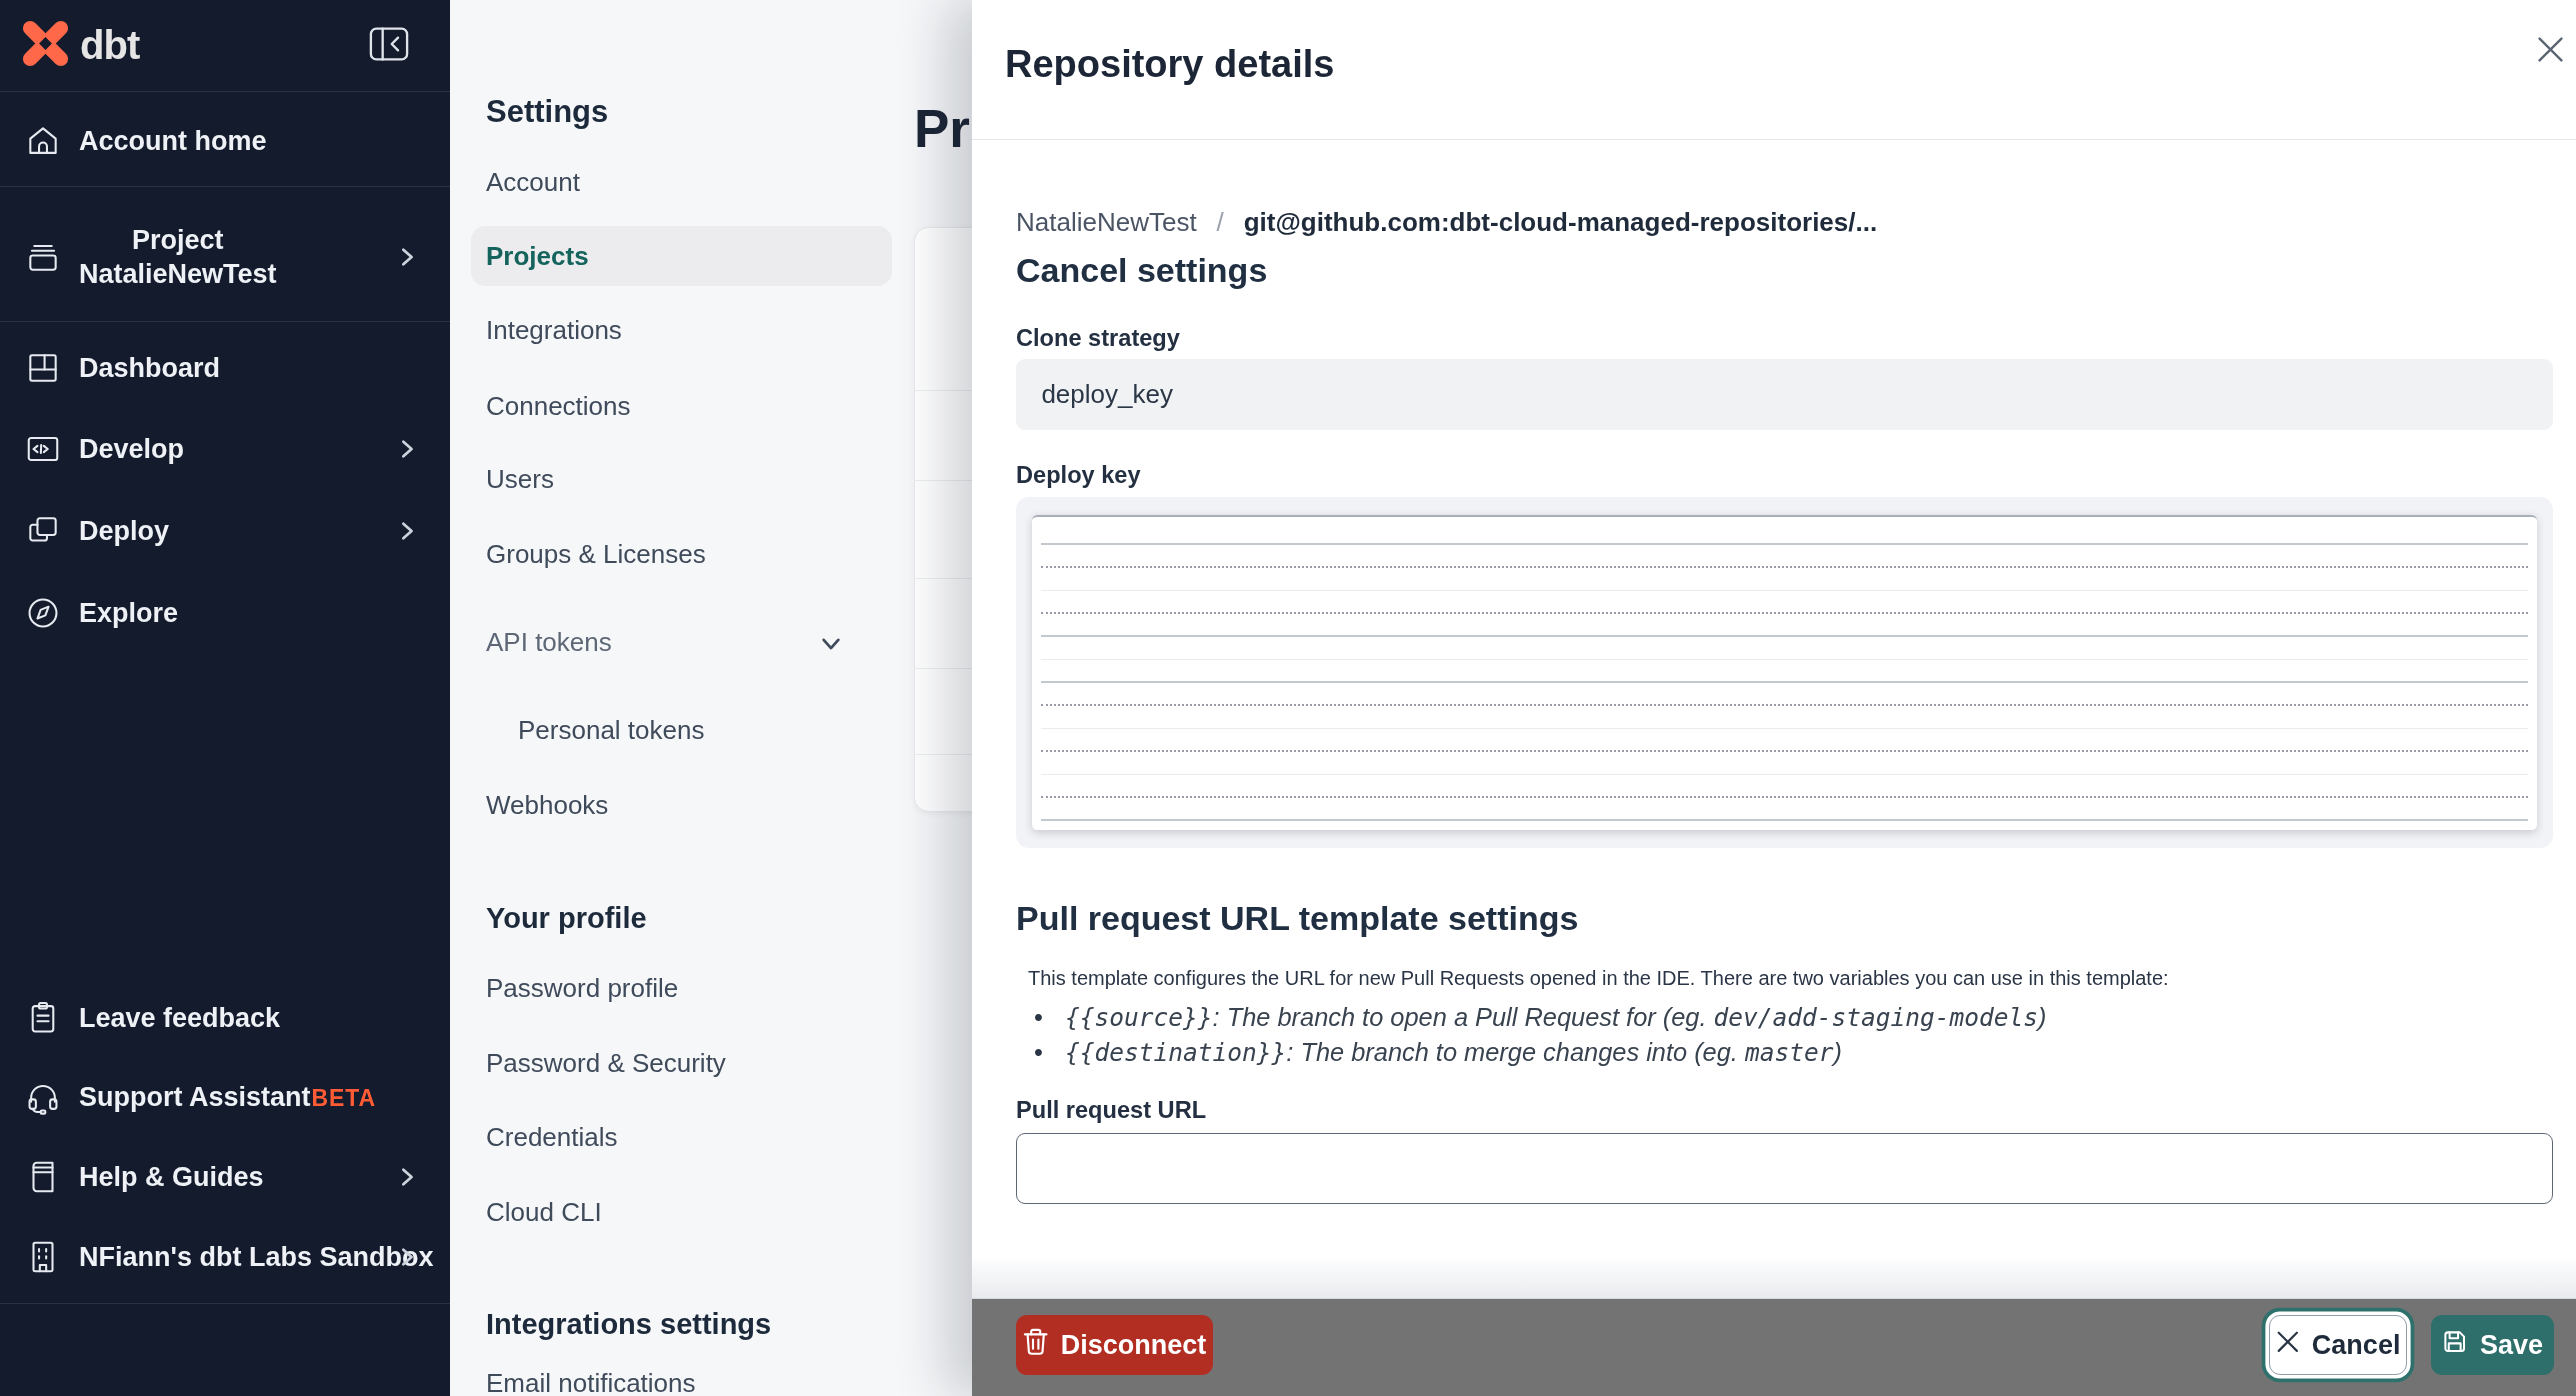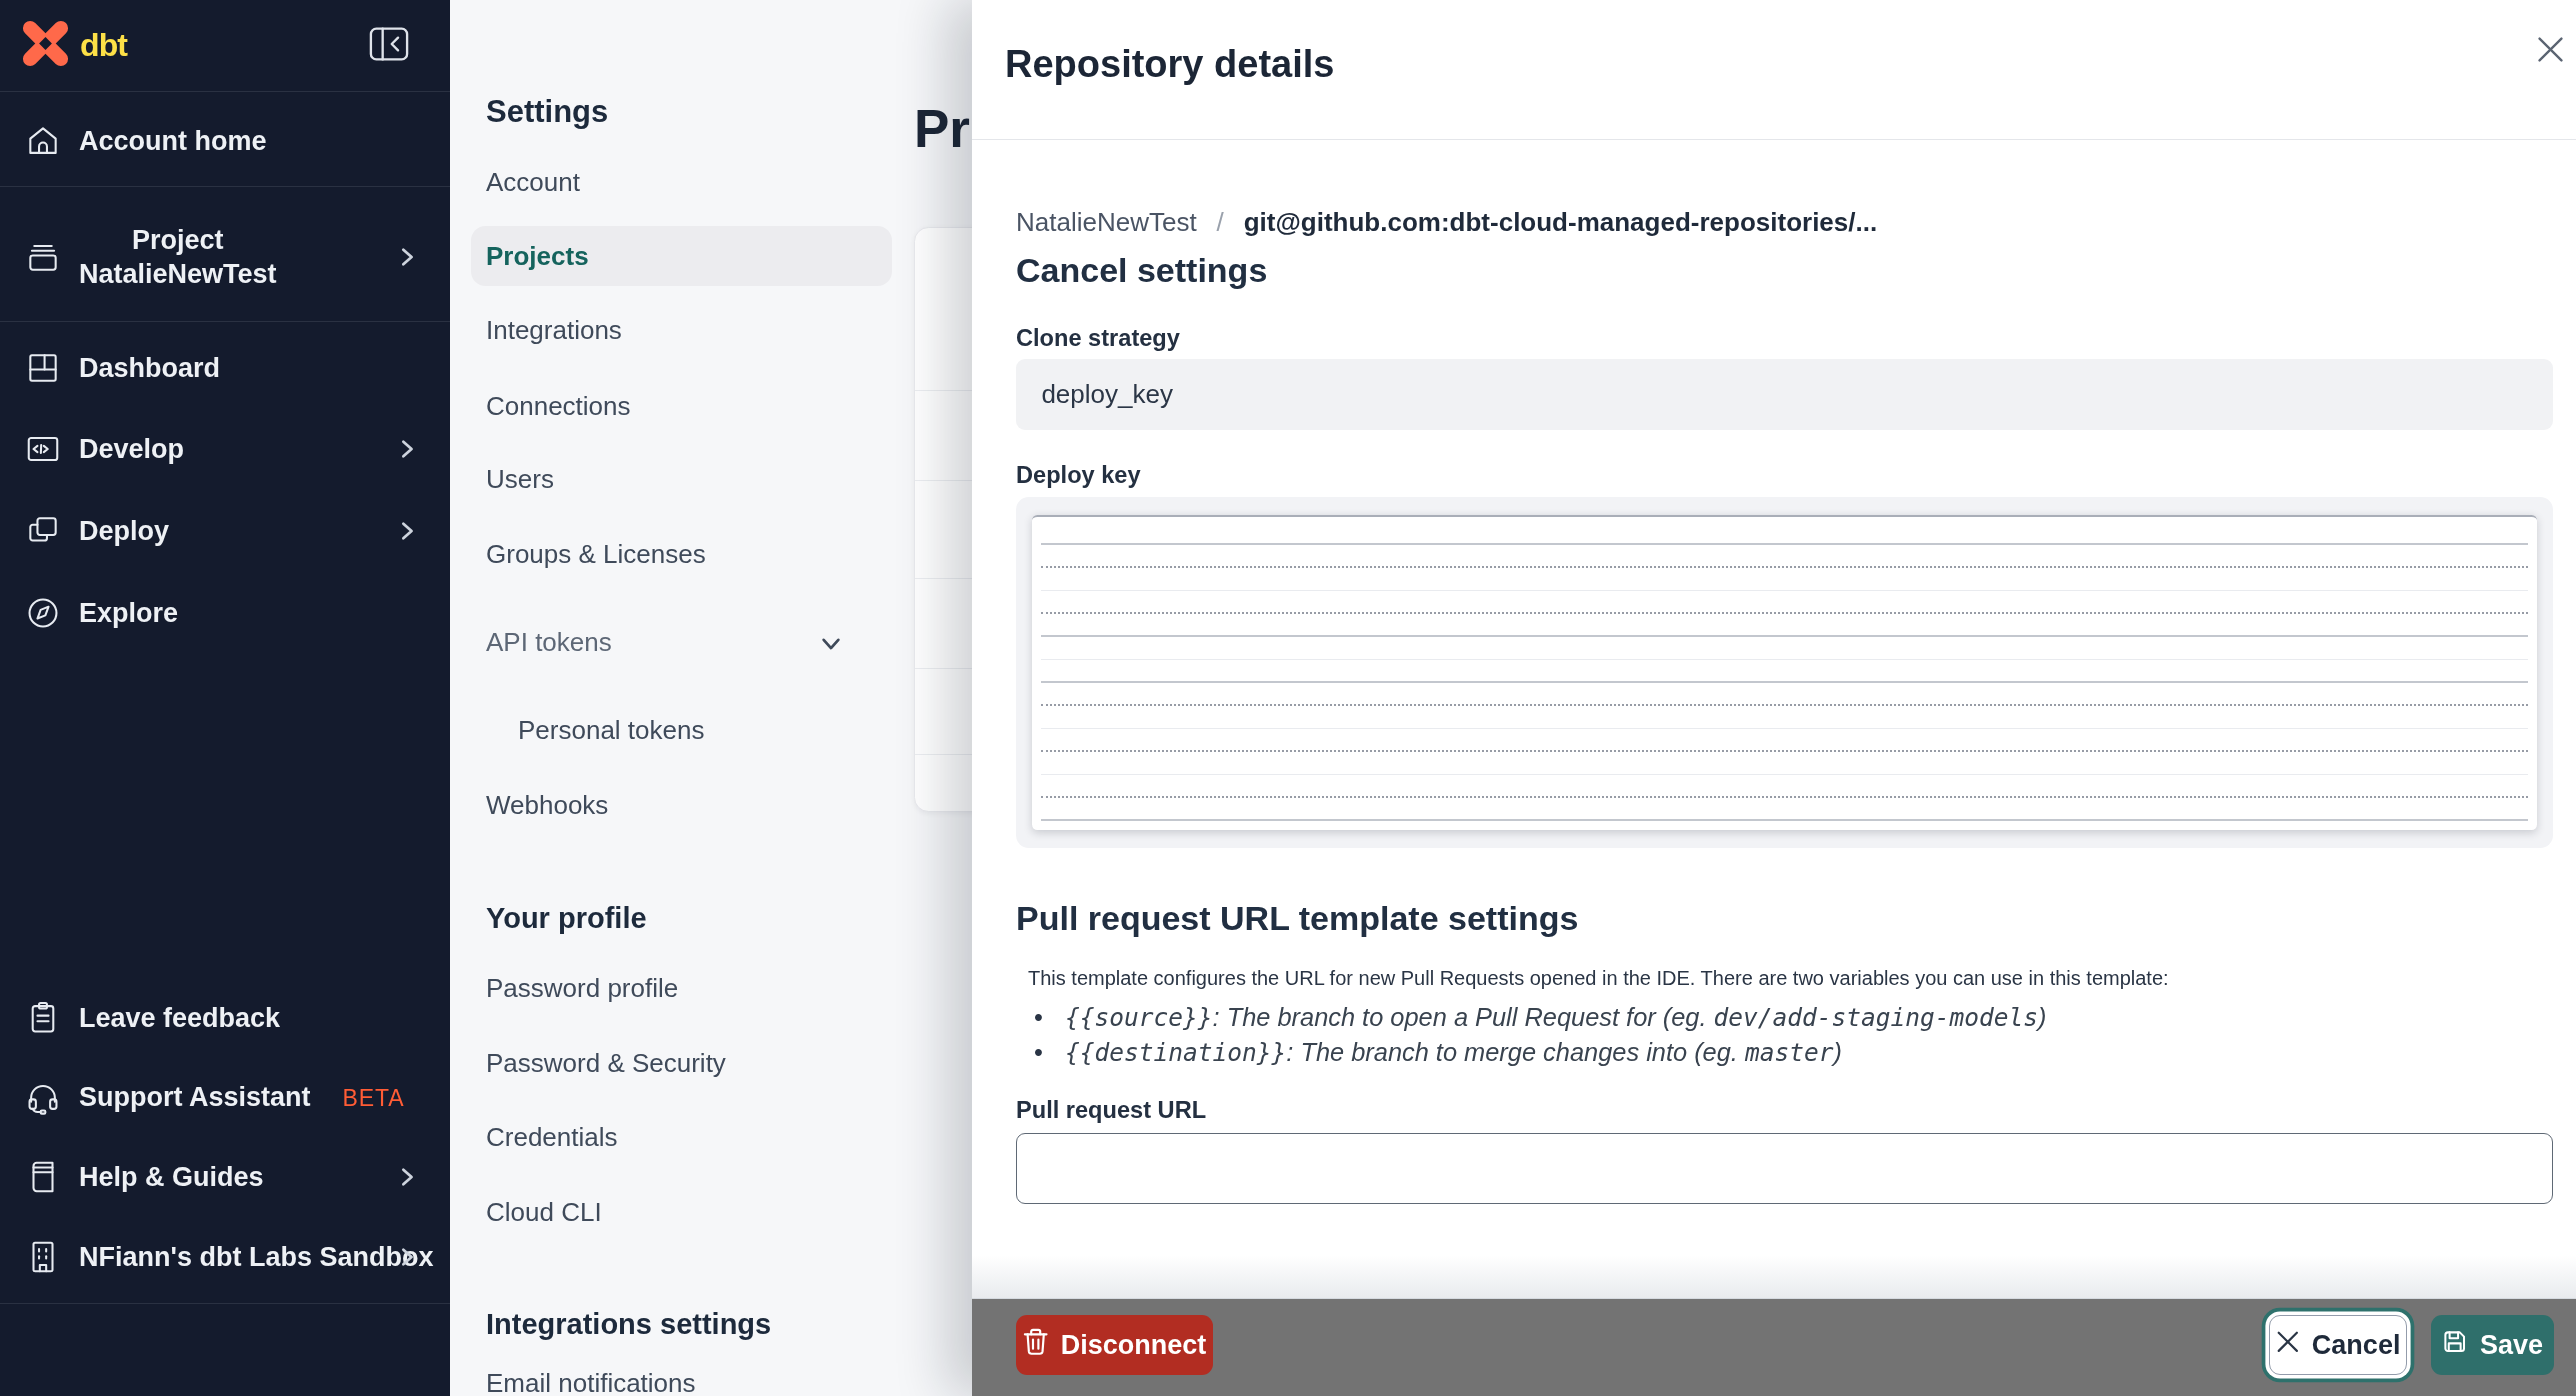--- a/index.html
+++ b/index.html
@@ -4,33 +4,33 @@
 <style>
   * { margin:0; padding:0; box-sizing:border-box; }
   html,body { width:2576px; height:1396px; overflow:hidden;
     font-family:"Liberation Sans", sans-serif; background:#f6f7f9; }
 
   
   .sidebar { position:absolute; left:0; top:0; width:450px; height:1396px;
     background:#141b2d; color:#eef1f5; z-index:30; }
   .sb-header { position:absolute; left:0; top:0; width:100%; height:91px; }
   .logo { position:absolute; left:22px; top:20px; display:flex; align-items:center; gap:11px; }
-  .logo-text { font-size:32px; font-weight:bold; color:#fde047; letter-spacing:-0.9px; }
+  .logo-text { font-size:40px; font-weight:bold; color:#e5e5e5; letter-spacing:-0.9px; }
   .collapse-btn { position:absolute; right:40px; top:25.4px; width:42px; height:38px;
     background:none; border:none; cursor:pointer; }
   .sb-divider { position:absolute; left:0; width:100%; height:0.9px; background:#2a3142; }
   .sb-item { position:absolute; left:0; width:100%; display:flex; align-items:center; cursor:pointer; }
   .sb-icon { position:absolute; left:23.6px; width:38px; height:38px; }
   .sb-icon svg { width:38px; height:38px; stroke:#e7ebf1; stroke-width:2.6; fill:none;
     stroke-linecap:round; stroke-linejoin:round; }
   .sb-label { position:absolute; left:79px; font-size:27px; font-weight:600; color:#eef1f5; }
   .sb-chevron { position:absolute; right:33px; width:20px; height:20px; }
   .sb-chevron svg { width:20px; height:20px; stroke:#cdd3dd; stroke-width:3; fill:none;
     stroke-linecap:round; stroke-linejoin:round; }
-  .beta-badge { font-size:23px; font-weight:normal; color:#ff5c35; letter-spacing:0.9px; margin-left:32px;text-align:right; }
+  .beta-badge { font-size:23px; font-weight:bold; color:#ff5c35; letter-spacing:0.9px; margin-left:1px;text-align:right; }
   .two-line .sb-label { line-height:34px;text-align:center; }
   .avatar { position:absolute; left:23.6px; top:-25.4px; width:51px; height:51px; border-radius:11px;
     background:radial-gradient(circle at 35% 30%, #f2b277 0%, #d98a4e 45%, #8a4a2e 100%);
     overflow:hidden; }
   .avatar::after { content:""; position:absolute; left:14.5px; top:9px; width:22px; height:22px;
     border-radius:50%; background:#b56a3e; box-shadow:0 23.6px 0 5.4px #9c5532; }
 
   
   .page { position:absolute; left:450px; top:0; right:0; height:1396px; background:#f6f7f9; z-index:1; }
   .snav-entry { position:absolute; left:36px; transform:translateY(-50%); font-size:26px;

